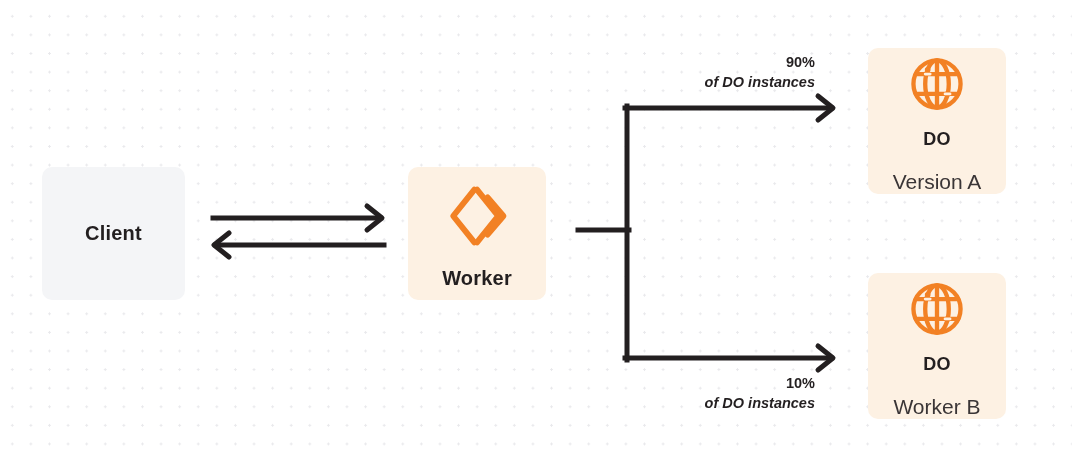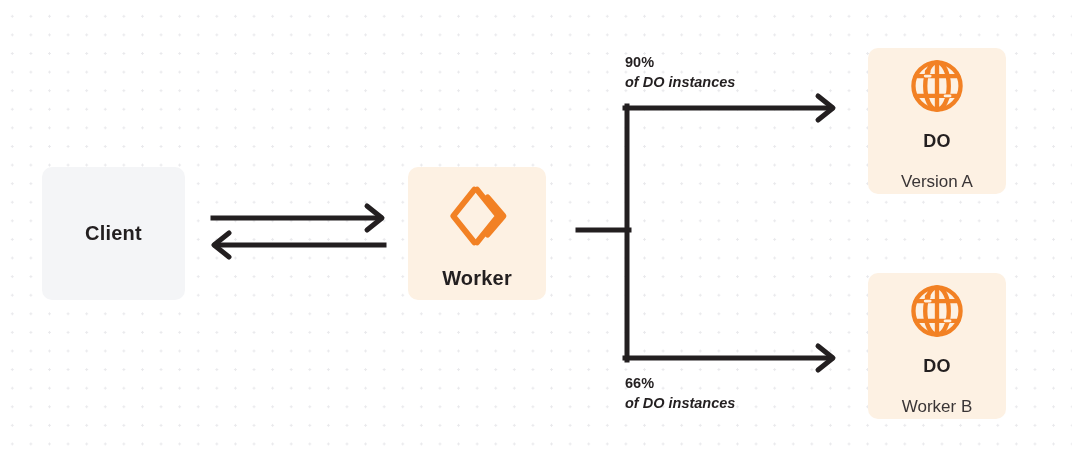--- a/index.html
+++ b/index.html
@@ -91,21 +91,21 @@
   }
   .do-title {
     margin-top: 14px;
     font-size: 18px;
     font-weight: bold;
     color: #231f20;
     letter-spacing: 0.3px;
   }
   .do-subtitle {
     margin-top: 20px;
-    font-size: 17px;
+    font-size: 21px;
     font-weight: normal;
     color: #3a3536;
   }
 
   
   #connectors {
     position: absolute;
     left: 0;
     top: 0;
     width: 1072px;
@@ -123,21 +123,21 @@
     stroke: #231f20;
     stroke-width: 5;
     fill: none;
     stroke-linecap: round;
     stroke-linejoin: round;
   }
 
   
   .edge-label {
     position: absolute;
-    text-align: left;
+    text-align: right;
     font-size: 14.5px;
     font-weight: bold;
     color: #231f20;
     line-height: 20px;
     white-space: nowrap;
   }
   #label-90 { left: 625px; top: 52px; width: 190px; }
   #label-10 { left: 625px; top: 373px; width: 190px; }
   .edge-label .pct { display: block; }
   .edge-label .sub { display: block; font-style: italic; }
@@ -240,17 +240,17 @@
     <span class="do-title">DO</span>
     <span class="do-subtitle">Worker B</span>
   </div>
 
   <div class="edge-label" id="label-90">
     <span class="pct">90%</span>
     <span class="sub">of DO instances</span>
   </div>
 
   <div class="edge-label" id="label-10">
-    <span class="pct">66%</span>
+    <span class="pct">10%</span>
     <span class="sub">of DO instances</span>
   </div>
 
 </div>
 
 </body></html>

